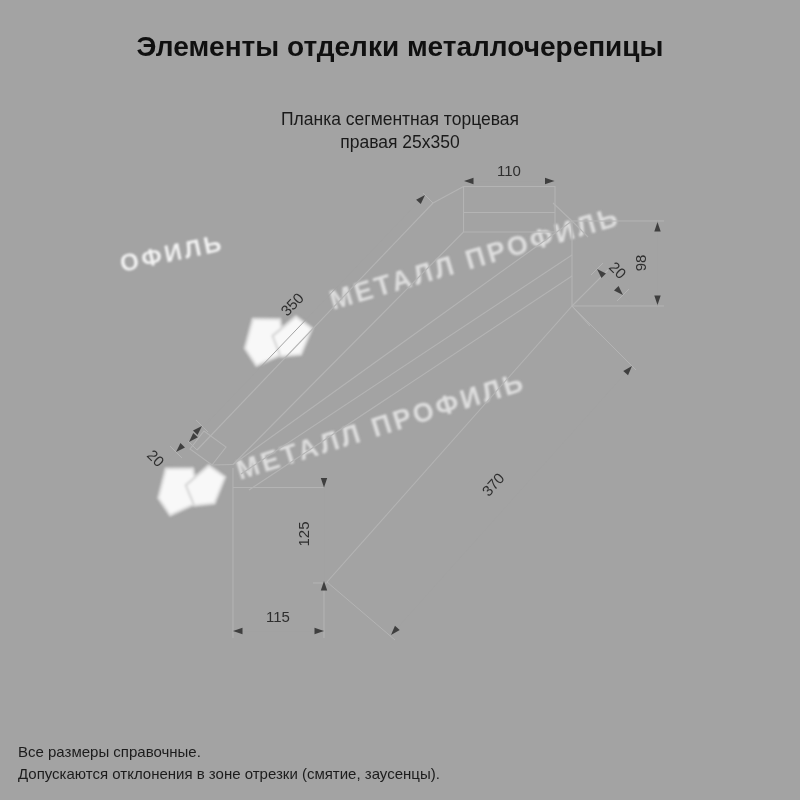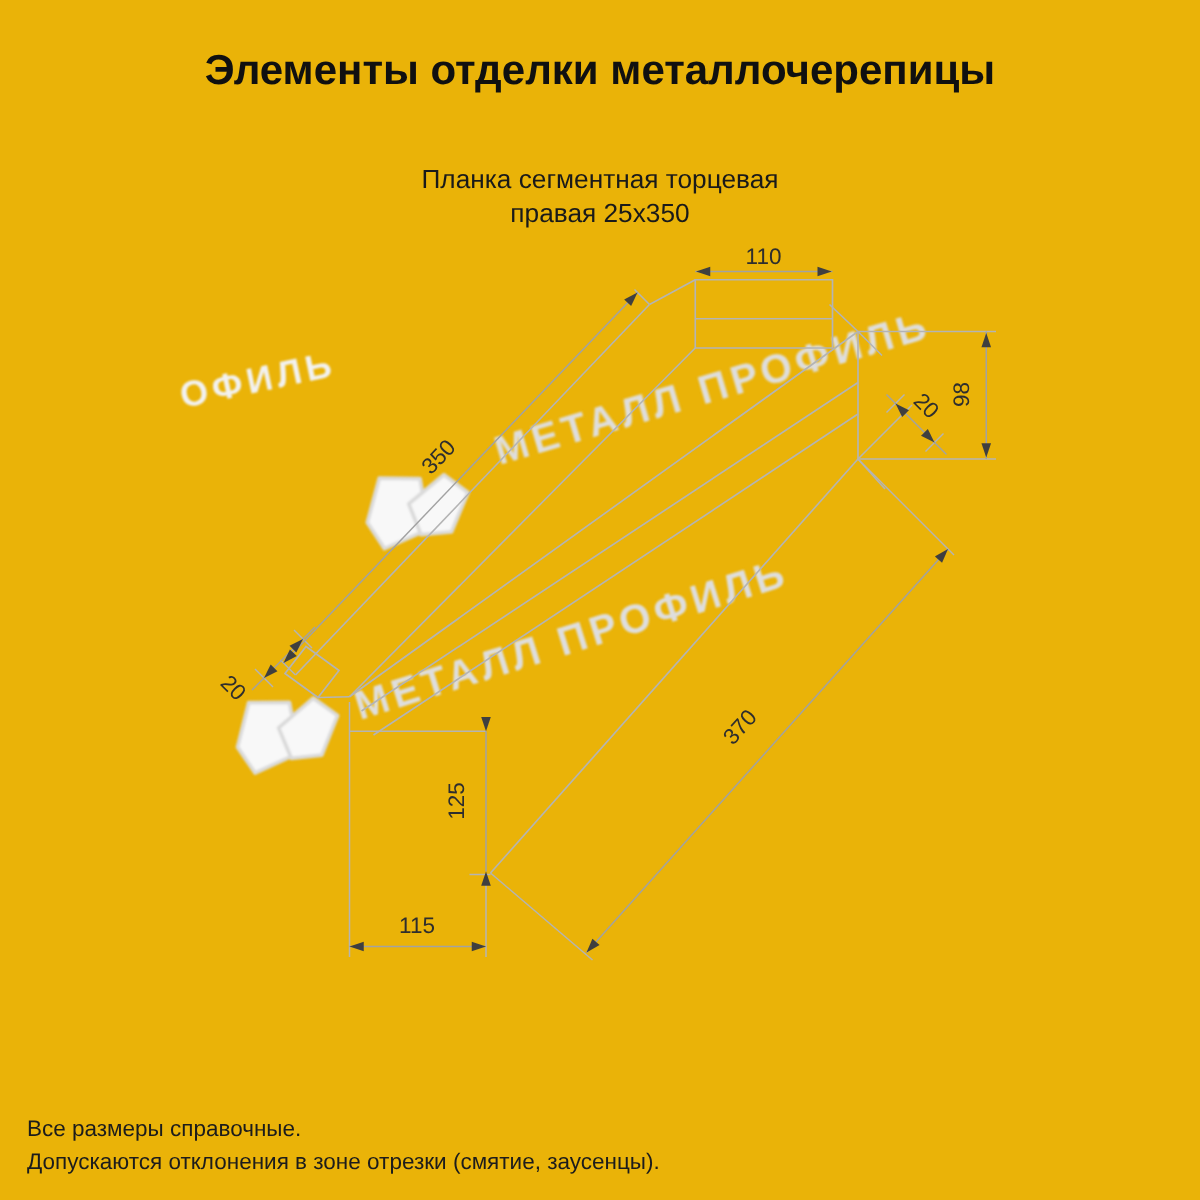--- a/index.html
+++ b/index.html
@@ -1,16 +1,16 @@
 <!DOCTYPE html>
 <html><head>
 <meta charset="utf-8">
 <style>
   html,body{margin:0;padding:0;background:#ffffff;}
-  .page{width:800px;height:800px;position:relative;background:#eab308;overflow:hidden;
+  .page{width:800px;height:800px;position:relative;background:#a3a3a3;overflow:hidden;
         font-family:"Liberation Sans", sans-serif;}
   svg{display:block;}
   svg text{font-family:"Liberation Sans", sans-serif;}
   .title-text{font-size:28px;font-weight:bold;fill:#101010;}
   .subtitle-text{font-size:17.5px;fill:#1a1a1a;}
   .dim-text{font-size:15px;fill:#2e2e2e;}
   .foot-text{font-size:15px;fill:#1c1c1c;}
   .wm-text{font-size:27px;font-weight:bold;fill:#dedede;letter-spacing:3px;}
   .wm-text-faint{font-size:24px;font-weight:bold;fill:#f2f2f2;letter-spacing:3px;}
 </style>

